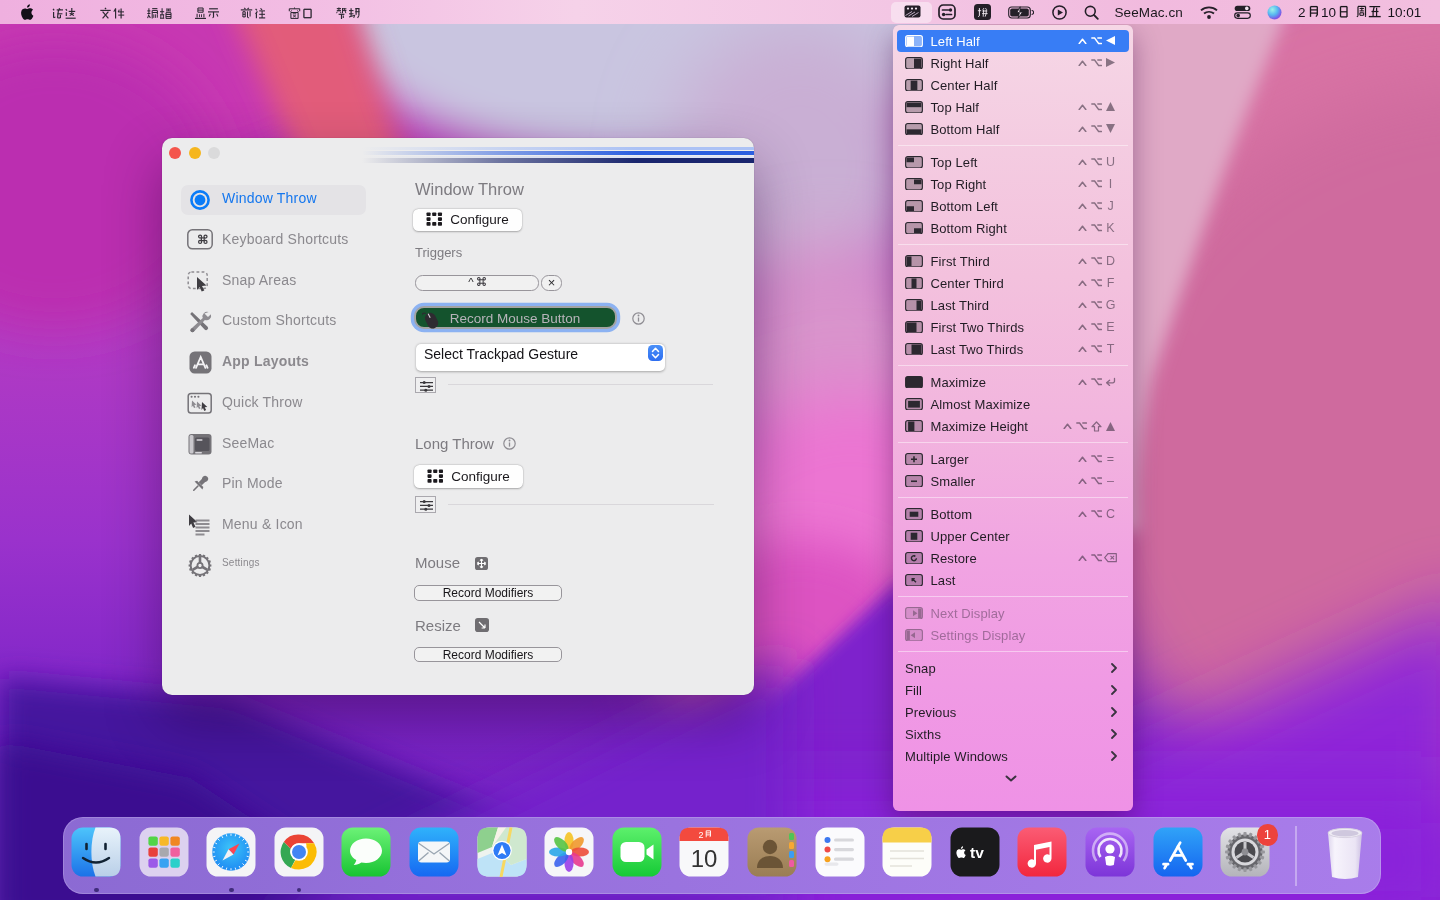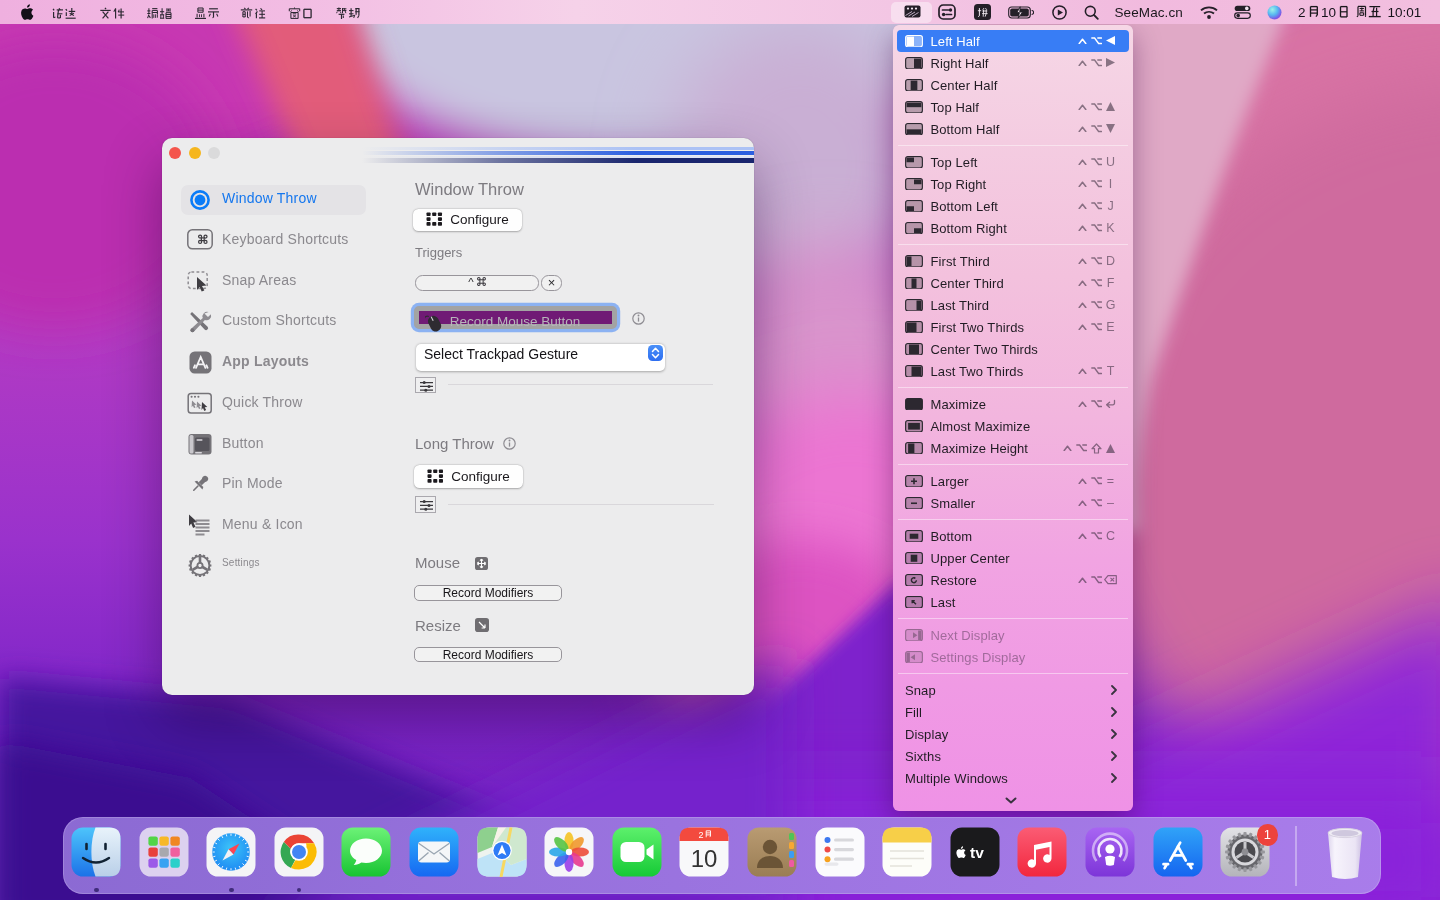--- a/index.html
+++ b/index.html
@@ -12,21 +12,21 @@
 #window { position:absolute; left:162px; top:138px; width:592px; height:557px; background:#ececed;
   border-radius:10px; box-shadow:0 25px 55px rgba(35,0,55,0.42), 0 0 1px rgba(0,0,0,0.35); overflow:hidden; }
 .stripe { position:absolute; left:200px; width:392px; }
 .tl { position:absolute; top:8.5px; width:12.2px; height:12.2px; border-radius:50%; }
 .glabel { position:absolute; color:#7d7b80; }
 .cfgbtn { position:absolute; width:109px; height:22.5px; background:#fefefe; border-radius:5.5px;
   box-shadow:0 0.5px 2px rgba(0,0,0,0.28), 0 0 0 0.5px rgba(0,0,0,0.05); display:flex; align-items:center;
   justify-content:center; gap:7px; font-size:13.5px; color:#1a181c; }
 .scfield { position:absolute; height:15.5px; border:1px solid #98959b; border-radius:7.5px; text-align:center;
   font-size:11px; color:#2b2b2e; line-height:13px; background:rgba(255,255,255,0.25); }
-.mousefield { position:absolute; background:#701a75; border:5px solid #a3a3a3; border-radius:5px;
+.mousefield { position:absolute; background:#14532d; border:2px solid #a3a3a3; border-radius:10px;
   box-shadow:0 0 0 3.2px rgba(80,142,245,0.62); }
 .ph { position:absolute; left:0; right:0; top:3.5px; text-align:center; color:#b7b4ba; font-size:13.5px; }
 .dropdown { position:absolute; background:#fff; border-radius:5px; box-shadow:0 0.5px 2.5px rgba(0,0,0,0.3); }
 .ddbtn { position:absolute; right:2px; top:1.8px; width:15.5px; height:16px; border-radius:4.5px;
   background:linear-gradient(#4a90f8,#2e6ef0); display:flex; align-items:center; justify-content:center; }
 .filtbox { position:absolute; width:21px; height:16.5px; border:1px solid #aaa8ae; background:rgba(255,255,255,0.2); }
 .hsep { position:absolute; height:1px; background:#d9d7db; }
 .rmbtn { position:absolute; width:148px; height:15.5px; border:1px solid #98959b; border-radius:5px;
   background:rgba(255,255,255,0.3); text-align:center; font-size:12px; color:#171519; line-height:14.5px; }
 #menu { position:absolute; left:893px; top:24.5px; width:240px; height:786.5px; border-radius:6px;
@@ -148,21 +148,21 @@
         <path d="M15,11 L20.3,16 L17.7,16.3 L19.1,19.1 L17.3,19.9 L16,17.1 L14.5,18.9 Z" fill="#3f3d42"></path>
       </svg></div>
     <div style="position:absolute;left:60px;top:255.85000000000002px;font-size:14px;font-weight:400;color:#8b898e;letter-spacing:0.2px">Quick Throw</div>
     <div style="position:absolute;left:25.0px;top:293.6px;width:26px;height:25px"><svg width="26" height="25" viewBox="0 0 26 25" class="">
         <rect x="1.5" y="2" width="23" height="20.5" rx="3" fill="#757378"></rect>
         <rect x="2.5" y="3" width="4" height="18.5" rx="1.5" fill="#c9c7cc"></rect>
         <rect x="8" y="5.5" width="14.5" height="13.5" rx="1.5" fill="#56545b"></rect>
         <rect x="9.5" y="7" width="6" height="2" rx="0.8" fill="#b9b7bd"></rect>
         <rect x="8" y="20" width="7" height="1.6" rx="0.8" fill="#d8d6db"></rect>
       </svg></div>
-    <div style="position:absolute;left:60px;top:296.62px;font-size:14px;font-weight:400;color:#8b898e;letter-spacing:0.2px">Button</div>
+    <div style="position:absolute;left:60px;top:296.62px;font-size:14px;font-weight:400;color:#8b898e;letter-spacing:0.2px">SeeMac</div>
     <div style="position:absolute;left:25.0px;top:334.4px;width:26px;height:25px"><svg width="26" height="25" viewBox="0 0 26 25" class="">
         <g transform="rotate(45 13 12)" fill="#757378">
           <circle cx="13" cy="4.8" r="3"></circle>
           <rect x="10.8" y="6.5" width="4.4" height="5.2"></rect>
           <path d="M8.6,11.7 h8.8 l1.2,2.4 h-11.2 Z"></path>
           <rect x="12.2" y="14.1" width="1.6" height="7.5" rx="0.8"></rect>
         </g>
       </svg></div>
     <div style="position:absolute;left:60px;top:337.39000000000004px;font-size:14px;font-weight:400;color:#8b898e;letter-spacing:0.2px">Pin Mode</div>
     <div style="position:absolute;left:25.0px;top:375.2px;width:26px;height:25px"><svg width="26" height="25" viewBox="0 0 26 25" class="">
@@ -620,32 +620,20 @@
           </svg>
         </span>
         <span class="sck sct" style="color:rgba(47,37,53,0.55)">E</span>
       </span>
     </div>
     <div class="mrow">
       <span class="micon">
         <svg width="18" height="12.5" viewBox="0 0 18 12.5">
           <g>
             <rect x="1.50" y="1.50" width="15.00" height="9.50" fill="rgba(44,40,48,0.30)"></rect>
-            <rect x="4.00" y="1.50" width="10.00" height="9.50" fill="#2c2830"></rect>
-          </g>
-          <rect x="0.7" y="0.7" width="16.6" height="11.1" rx="2" fill="none" stroke="#2c2830" stroke-width="1.3"></rect>
-        </svg>
-      </span>
-      <span class="mlabel">Center Two Thirds</span>
-    </div>
-    <div class="mrow">
-      <span class="micon">
-        <svg width="18" height="12.5" viewBox="0 0 18 12.5">
-          <g>
-            <rect x="1.50" y="1.50" width="15.00" height="9.50" fill="rgba(44,40,48,0.30)"></rect>
             <rect x="6.50" y="1.50" width="10.00" height="9.50" fill="#2c2830"></rect>
           </g>
           <rect x="0.7" y="0.7" width="16.6" height="11.1" rx="2" fill="none" stroke="#2c2830" stroke-width="1.3"></rect>
         </svg>
       </span>
       <span class="mlabel">Last Two Thirds</span>
       <span class="msc">
         <span class="scc">
           <svg width="9" height="6.4799999999999995" viewBox="0 0 9 6.4799999999999995" class="">
             <path d="M1.2,5.58 L4.5,1.2 L7.8,5.58" fill="none" stroke="rgba(47,37,53,0.55)" stroke-width="1.5" stroke-linecap="round" stroke-linejoin="round"></path>
@@ -914,21 +902,21 @@
     </div>
     <div class="mrow">
       <span class="mlabel nopad">Fill</span>
       <span class="msc">
         <svg width="6" height="10" viewBox="0 0 6 10" class="">
           <path d="M1,1 L5,5.0 L1,9" fill="none" stroke="#3a3340" stroke-width="1.8" stroke-linecap="round" stroke-linejoin="round"></path>
         </svg>
       </span>
     </div>
     <div class="mrow">
-      <span class="mlabel nopad">Display</span>
+      <span class="mlabel nopad">Previous</span>
       <span class="msc">
         <svg width="6" height="10" viewBox="0 0 6 10" class="">
           <path d="M1,1 L5,5.0 L1,9" fill="none" stroke="#3a3340" stroke-width="1.8" stroke-linecap="round" stroke-linejoin="round"></path>
         </svg>
       </span>
     </div>
     <div class="mrow">
       <span class="mlabel nopad">Sixths</span>
       <span class="msc">
         <svg width="6" height="10" viewBox="0 0 6 10" class="">

